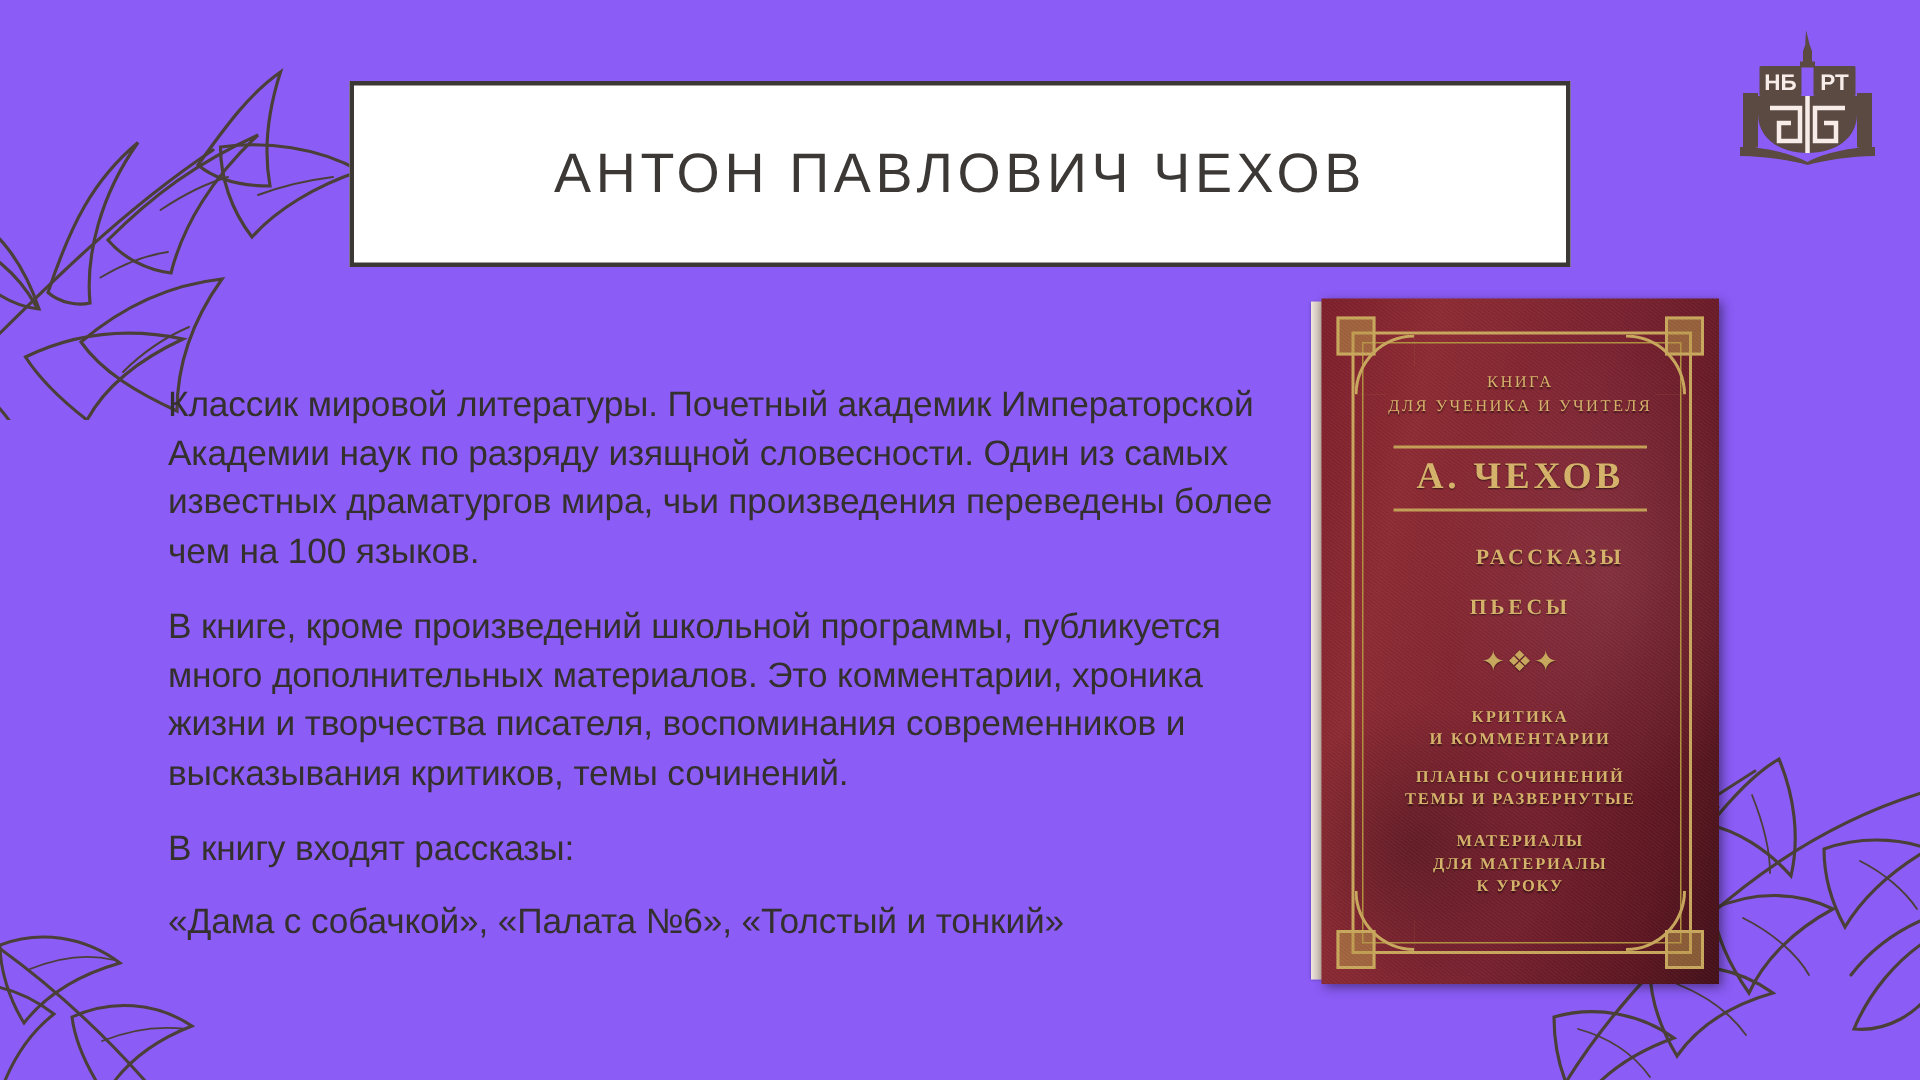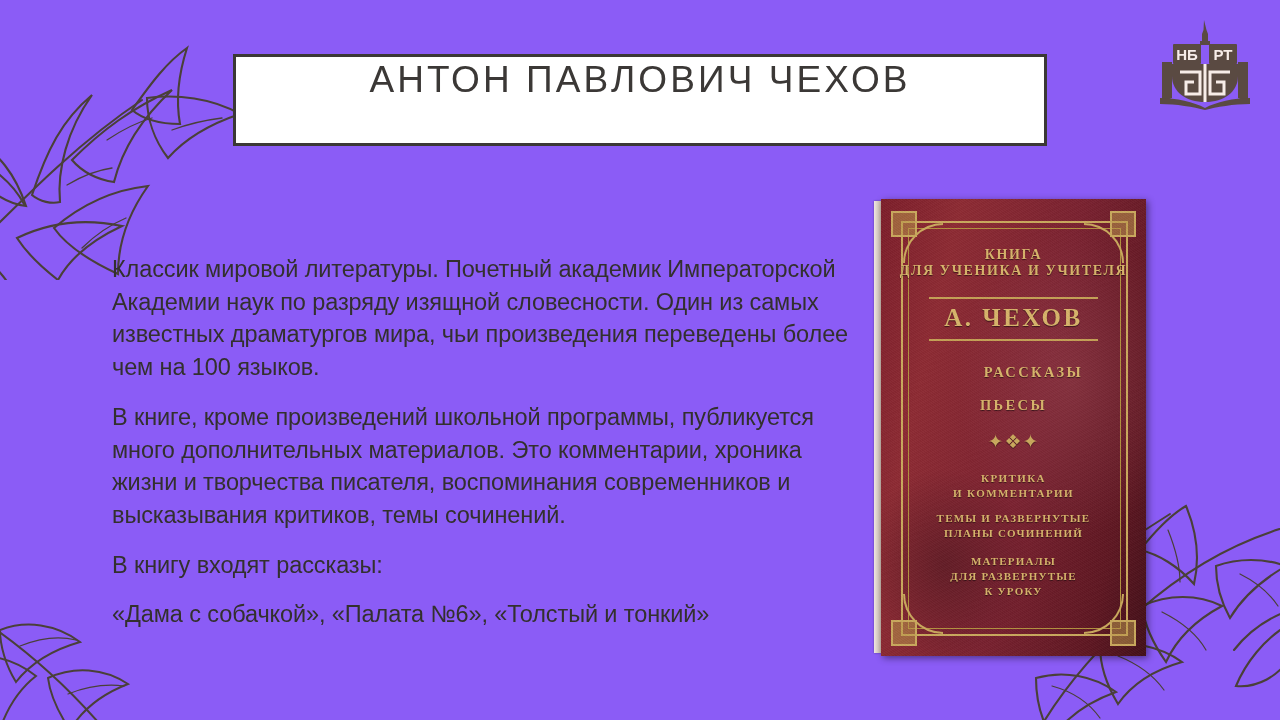--- a/index.html
+++ b/index.html
@@ -37,27 +37,28 @@
     width: 98px;
     height: 92px;
   }
 
   
   .title-box {
     position: absolute;
     left: 233px;
     top: 54px;
     width: 814px;
-    height: 92px;
+    height: 124px;
     background: #ffffff;
     border: 3px solid #3b3836;
     box-sizing: border-box;
     display: flex;
     flex-direction: column;
     align-items: center;
+    justify-content: center;
   }
   .title-line {
     color: #3b3836;
     font-size: 37px;
     letter-spacing: 3.1px;
     line-height: 1.22;
     text-align: center;
     white-space: nowrap;
     font-weight: 400;
   }
@@ -146,21 +147,21 @@
   .corner-arc.br { right: 22px; bottom: 22px; border-left: none; border-top: none; border-bottom-right-radius: 40px; }
 
   .cover-text {
     position: absolute;
     left: 0; right: 0;
     text-align: center;
     color: #d7b36a;
     font-family: "Liberation Serif", serif;
     text-shadow: 0 1px 1px rgba(0,0,0,.55);
   }
-  .ct-series { top: 48px; font-size: 14px; letter-spacing: 1.6px; line-height: 16px; font-weight: bold; }
+  .ct-series { top: 48px; font-size: 11px; letter-spacing: 1.6px; line-height: 16px; font-weight: normal; }
   .ct-author {
     top: 100px;
     font-size: 25px;
     letter-spacing: 2.5px;
     font-weight: bold;
     padding: 5px 17px;
   }
   .rule {
     position: absolute;
     left: 48px; right: 48px;
@@ -332,26 +333,26 @@
       <div class="cover-text ct-piesy">ПЬЕСЫ</div>
 
       <div class="ornament">✦❖✦</div>
 
       <div class="cover-text ct-krit">
         <div>КРИТИКА</div>
         <div>И КОММЕНТАРИИ</div>
       </div>
 
       <div class="cover-text ct-temy">
+        <div>ПЛАНЫ СОЧИНЕНИЙ</div>
         <div>ТЕМЫ И РАЗВЕРНУТЫЕ</div>
-        <div>ПЛАНЫ СОЧИНЕНИЙ</div>
       </div>
 
       <div class="cover-text ct-mat">
         <div>МАТЕРИАЛЫ</div>
-        <div>ДЛЯ РАЗВЕРНУТЫЕ</div>
+        <div>ДЛЯ МАТЕРИАЛЫ</div>
         <div>К УРОКУ</div>
       </div>
 
     </div>
   </div>
 
 </div>
 
 </body></html>

